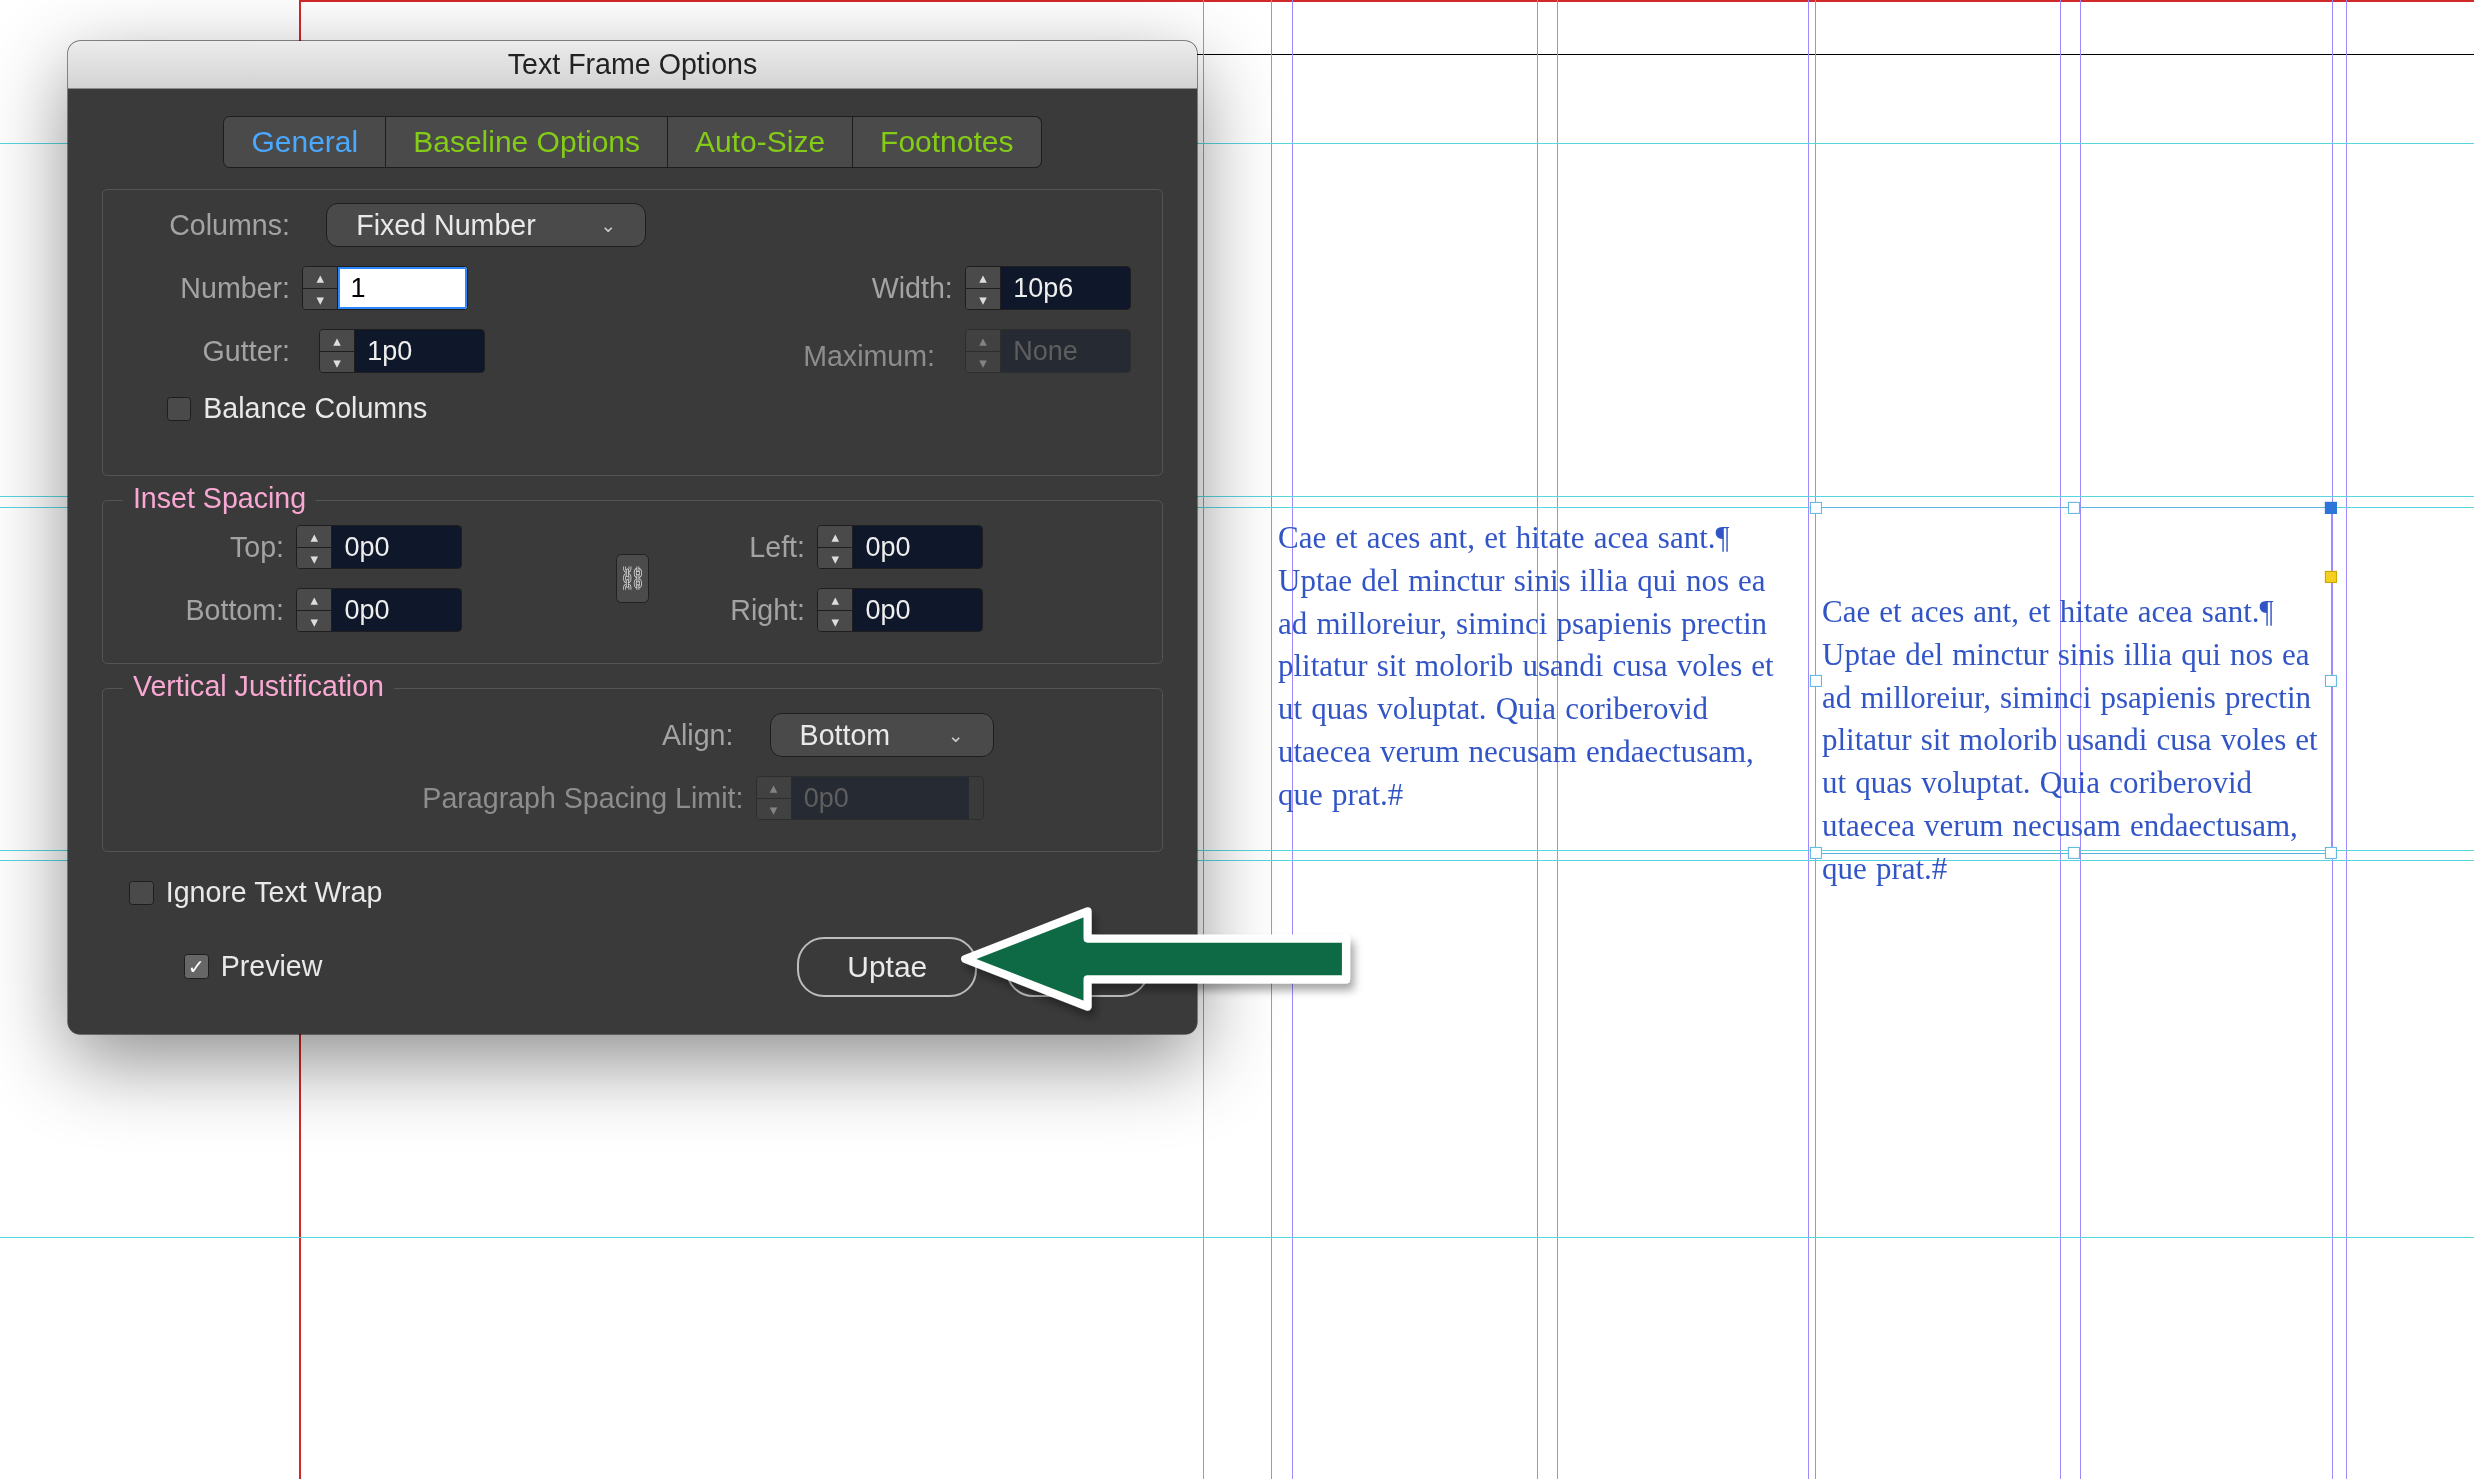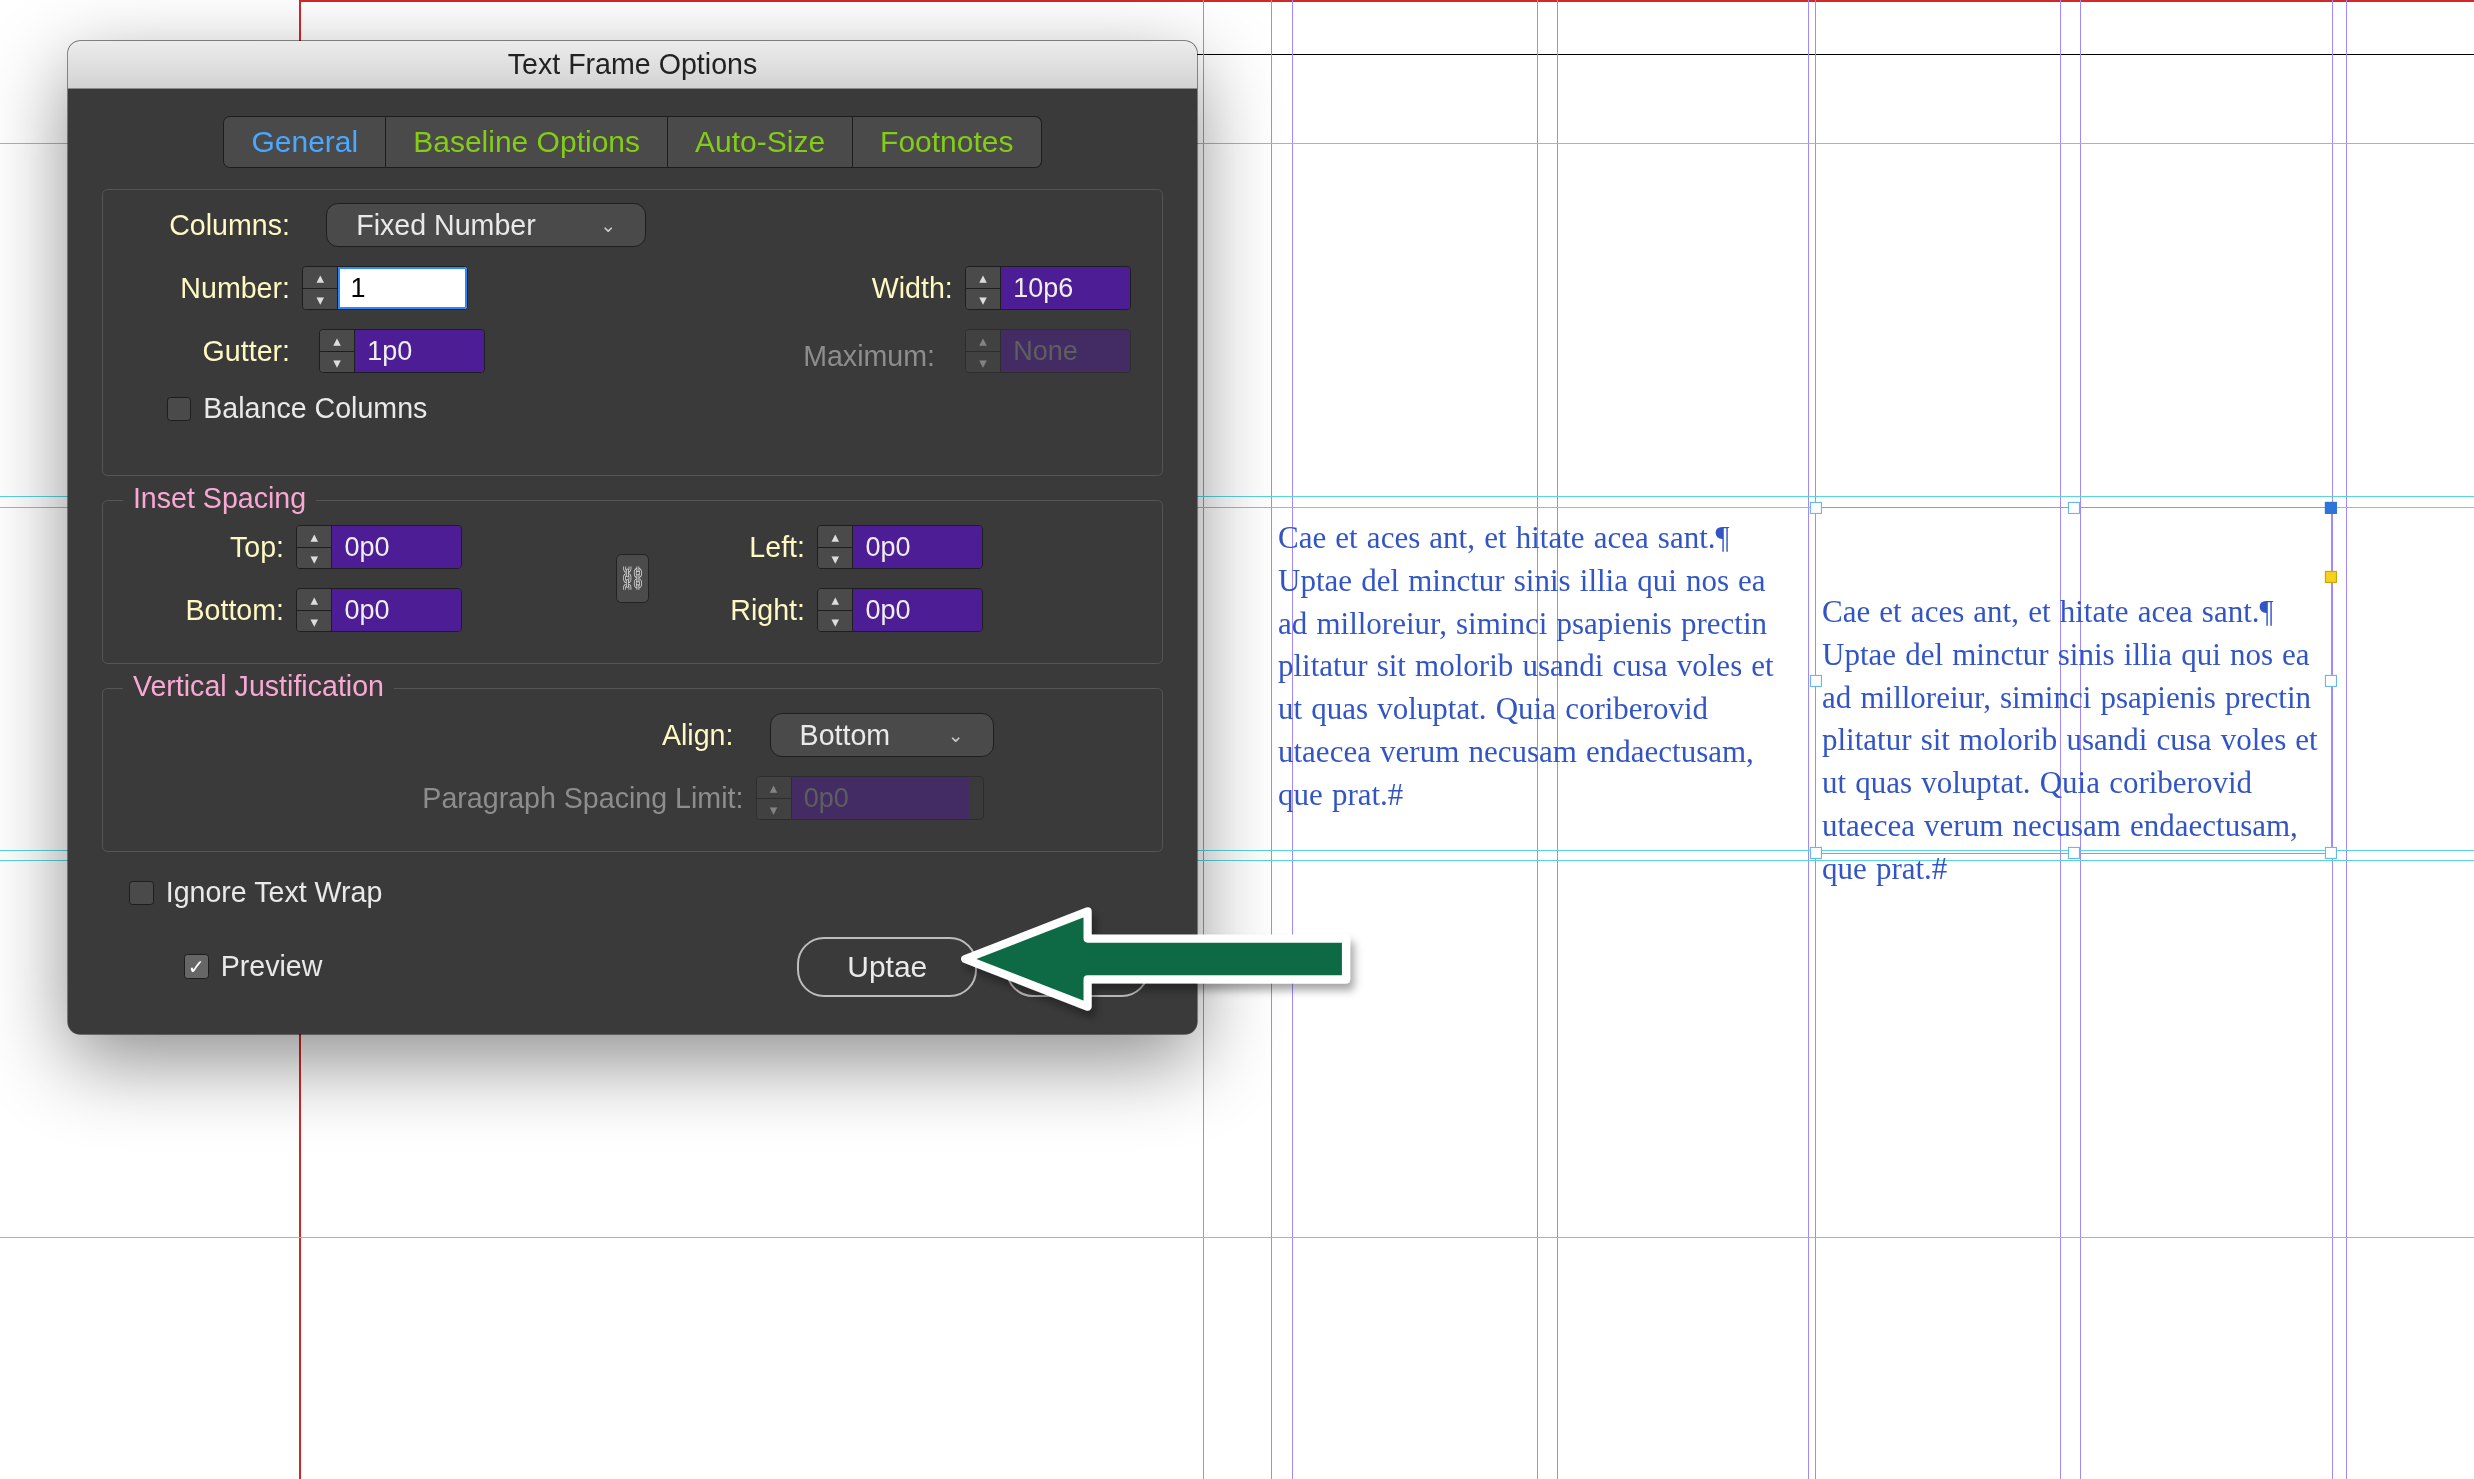--- a/index.html
+++ b/index.html
@@ -117,21 +117,21 @@
   }
 
   .row {
     display:flex;
     align-items:center;
     gap:12.2px;
     margin-bottom:19px;
   }
   .row .label {
     text-align:right;
-    color:#fef9c3;
+    color:#a3a3a3;
   }
   .row .label.dim { color:#8d8d8d; }
 
   .spinner {
     display:flex;
     border:1.4px solid #1e1e1e;
     border-radius:4.1px;
     overflow:hidden;
     height:44px;
   }
@@ -140,21 +140,21 @@
     background:#4a4a4a;
     display:flex; flex-direction:column;
     border-right:1.4px solid #1e1e1e;
   }
   .spinner .arrows div {
     flex:1; display:flex; align-items:center; justify-content:center;
     color:#ddd; font-size:15px; line-height:1;
   }
   .spinner .arrows div:first-child { border-bottom:0.7px solid #1e1e1e; }
   .spinner input {
-    border:none; background:#4c1d95; color:#eee;
+    border:none; background:#0f172a; color:#eee;
     font-size:27px; padding:0 12.2px; width:129px; outline:none;
   }
   .spinner.focused input { background:#fff; color:#000; box-shadow: inset 0 0 0 2px #2d87ff; }
   .spinner.disabled { opacity:.45; }
   .spinner.disabled input { color:#8a8a8a; }
 
   .select {
     display:flex; align-items:center;
     border:1.4px solid #1e1e1e;
     border-radius:12px;

